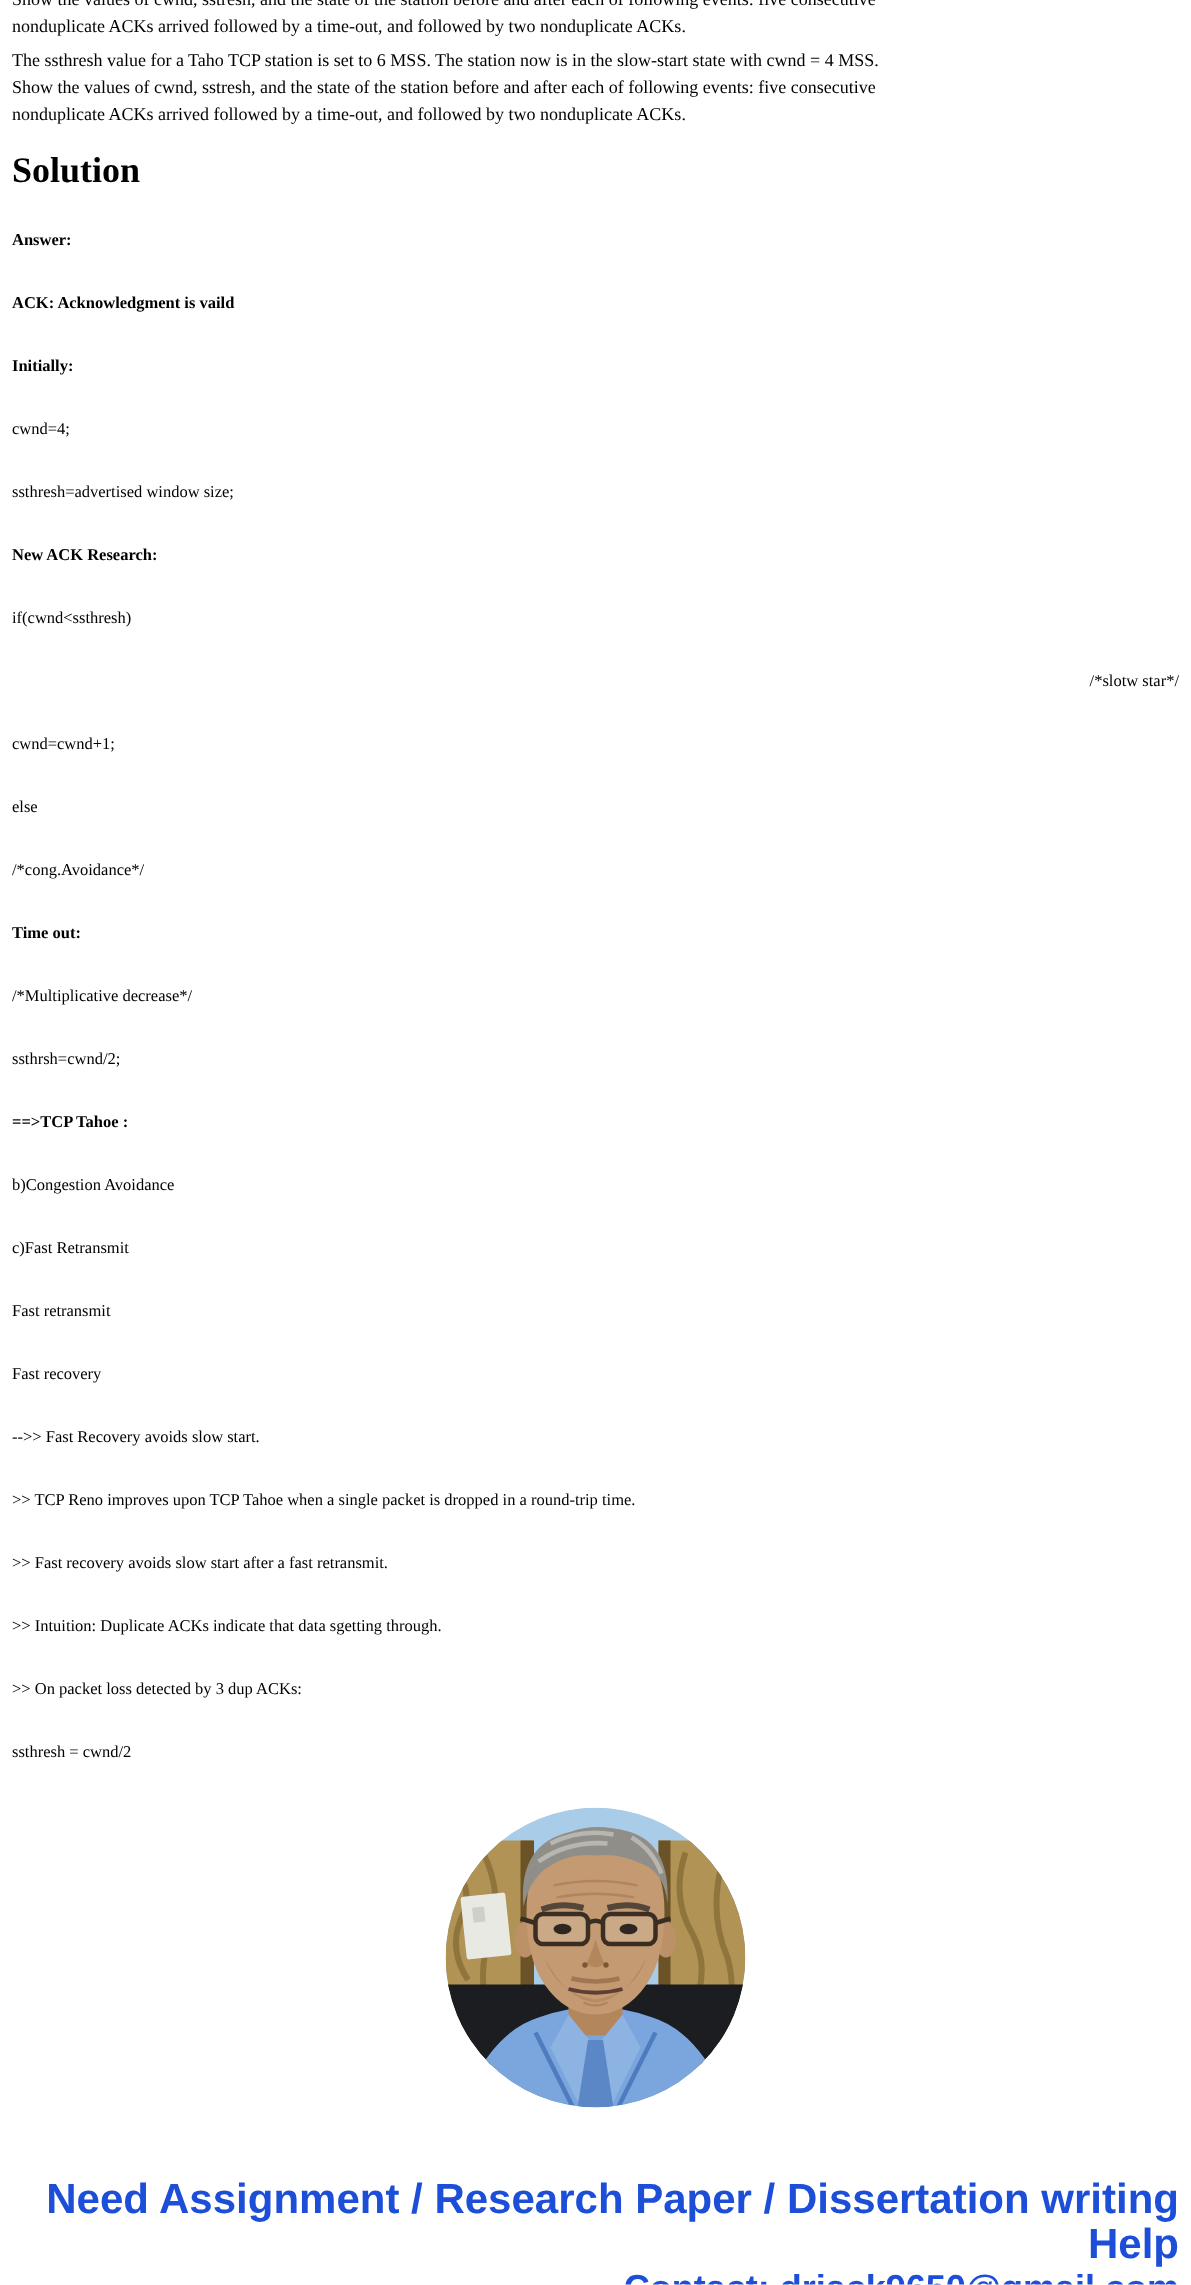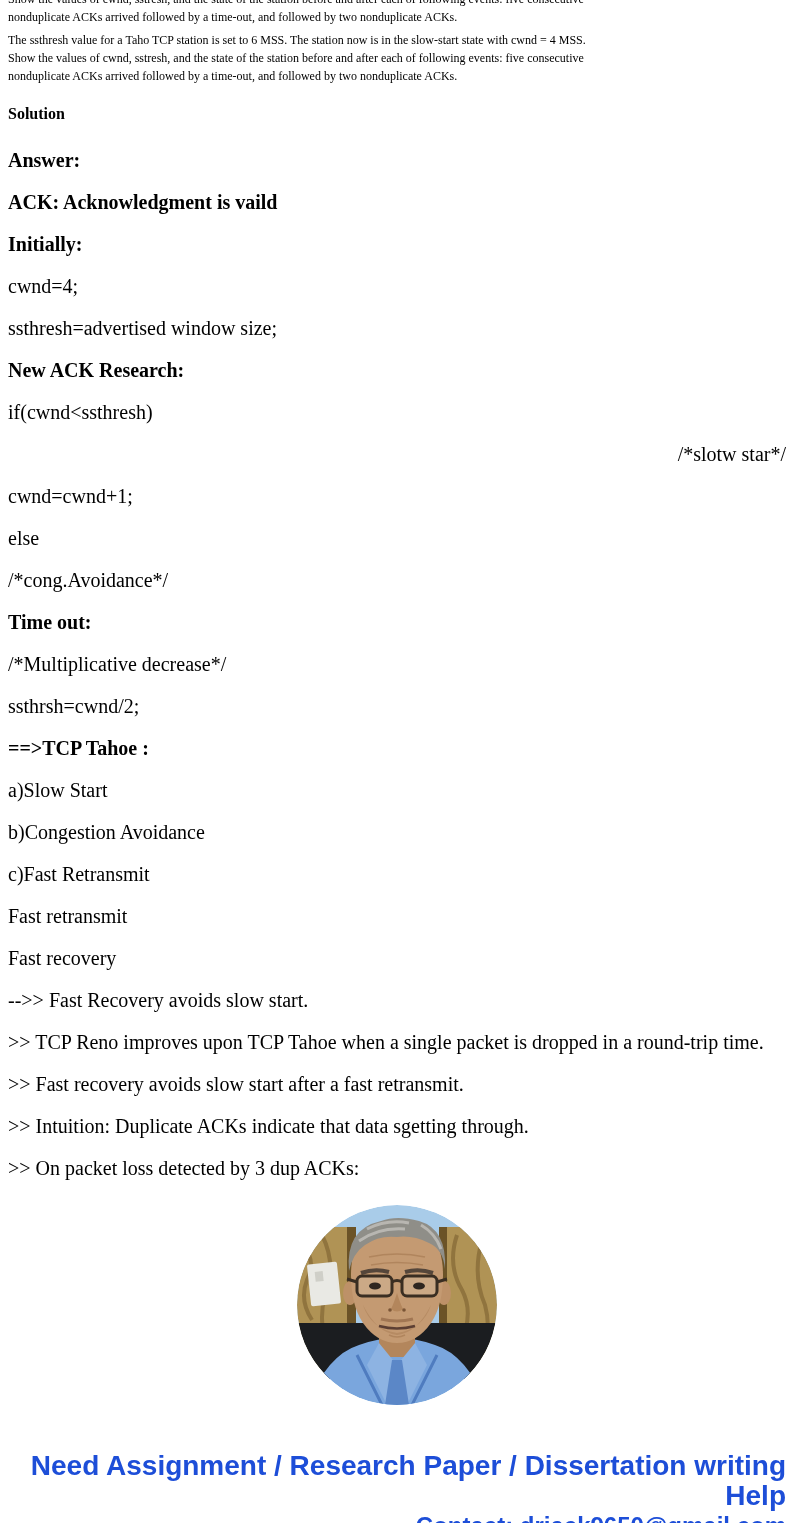--- a/index.html
+++ b/index.html
@@ -12,27 +12,27 @@
 
   
   .question { margin-top: -10px; }
   .question .qline {
     font-size: 12px; line-height: 18px; white-space: nowrap; overflow: hidden;
   }
   .question .para2 { margin-top: 5px; }
 
   
   h2.solution {
-    font-size: 16px; font-weight: bold;
+    font-size: 24px; font-weight: bold;
     margin: 16px 0 14px 0; line-height: 26px;
   }
 
   
   .solution-body p {
-    font-size: 20px; line-height: 18px;
+    font-size: 11px; line-height: 18px;
     margin: 24px 0;
   }
   .solution-body p.bold { font-weight: bold; }
   .solution-body p.indent { padding-left: 12px; text-align: right; }
 
   
   .avatar-wrap { margin-top: 28px; text-align: center; }
   .avatar {
     width: 200px; height: 200px; border-radius: 50%;
     overflow: hidden; display: inline-block; vertical-align: top;
@@ -79,30 +79,30 @@
       <p class="sline bold">New ACK Research:</p>
       <p class="sline">if(cwnd&lt;ssthresh)</p>
       <p class="sline indent">/*slotw star*/</p>
       <p class="sline">cwnd=cwnd+1;</p>
       <p class="sline">else</p>
       <p class="sline">/*cong.Avoidance*/</p>
       <p class="sline bold">Time out:</p>
       <p class="sline">/*Multiplicative decrease*/</p>
       <p class="sline">ssthrsh=cwnd/2;</p>
       <p class="sline bold">==&gt;TCP Tahoe :</p>
-      <p class="sline">a)Slow Start</p>
       <p class="sline">b)Congestion Avoidance</p>
       <p class="sline">c)Fast Retransmit</p>
       <p class="sline">Fast retransmit</p>
       <p class="sline">Fast recovery</p>
       <p class="sline">--&gt;&gt; Fast Recovery avoids slow start.</p>
       <p class="sline">&gt;&gt; TCP Reno improves upon TCP Tahoe when a single packet is dropped in a round-trip time.</p>
       <p class="sline">&gt;&gt; Fast recovery avoids slow start after a fast retransmit.</p>
       <p class="sline">&gt;&gt; Intuition: Duplicate ACKs indicate that data sgetting through.</p>
       <p class="sline">&gt;&gt; On packet loss detected by 3 dup ACKs:</p>
+      <p class="sline">ssthresh = cwnd/2</p>
     </div>
 
   <div class="avatar-wrap">
     <span class="avatar">
       <svg width="200" height="200" viewBox="0 0 200 200">
         <defs>
           <clipPath id="circ">
               <circle cx="100" cy="100" r="100"></circle>
             </clipPath>
         </defs>

